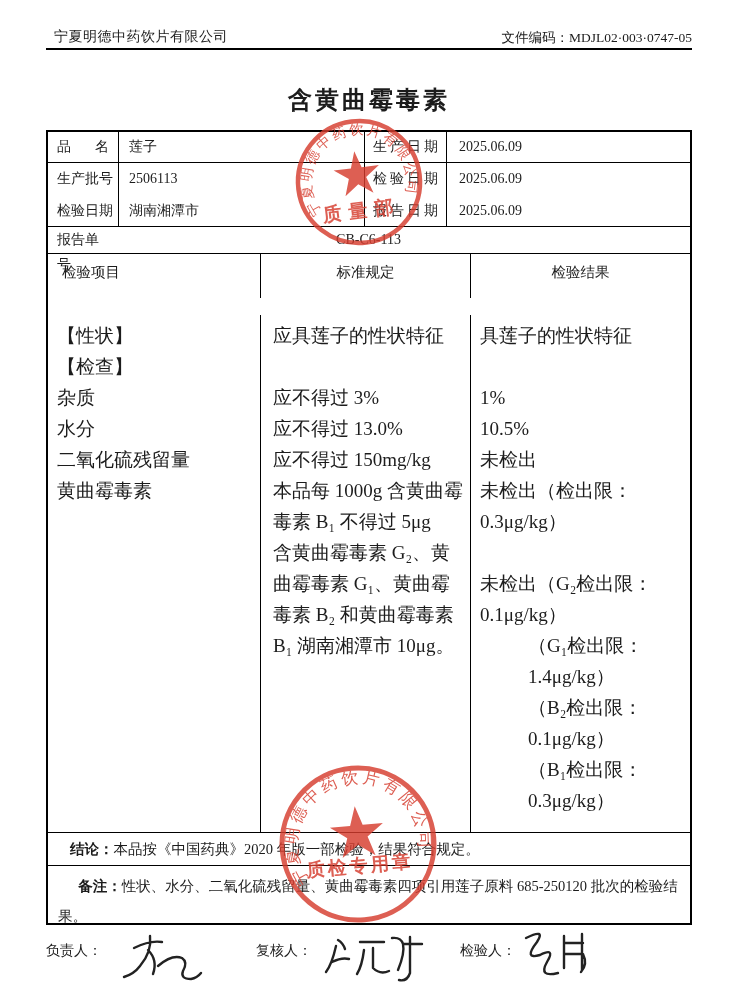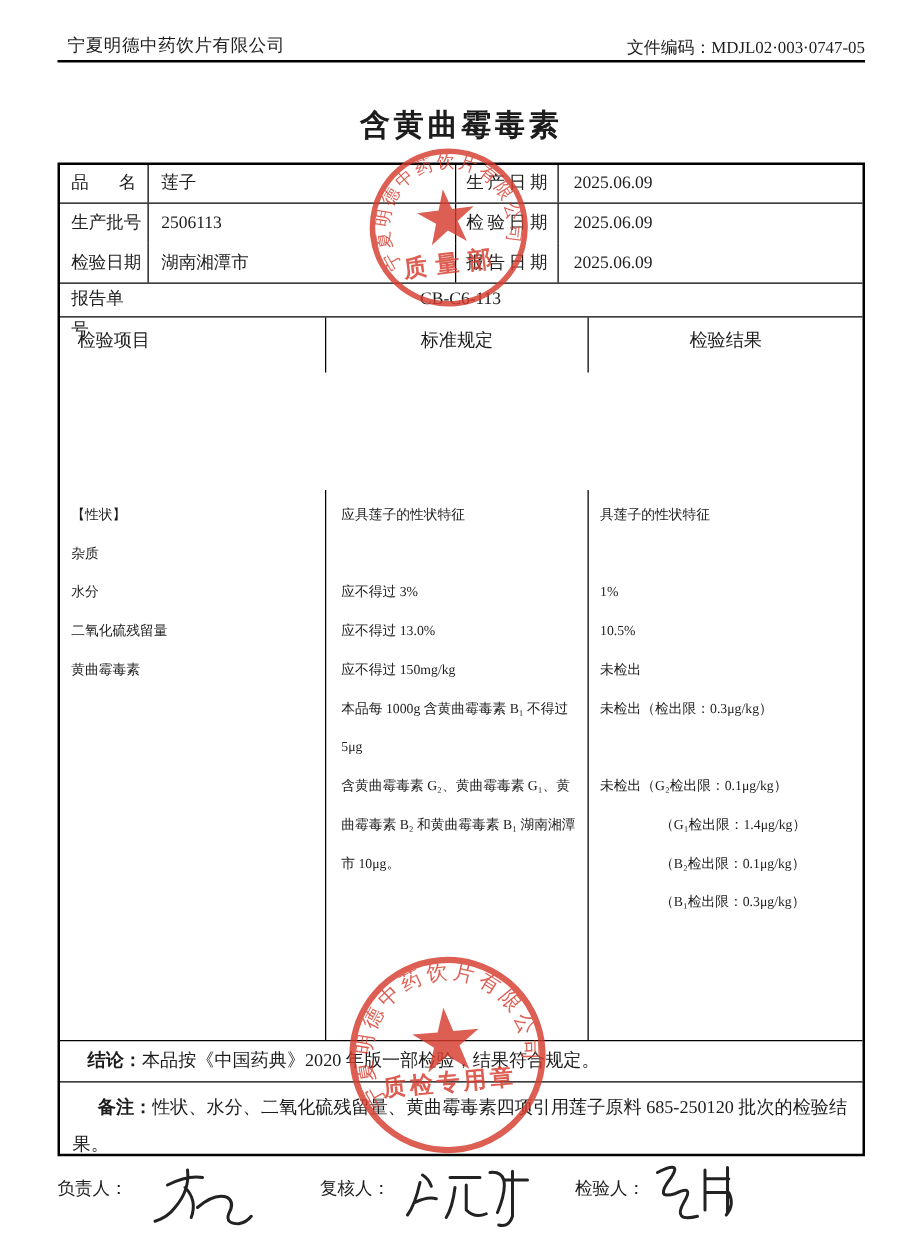--- a/index.html
+++ b/index.html
@@ -32,21 +32,21 @@
   .rrow{height:27px;display:flex;border-bottom:1px solid #000;box-sizing:border-box;font-size:14px;}
   .rrow .rlbl{width:71px;padding:0 9px;line-height:25px;box-sizing:border-box;}
   .rrow .rval{flex:1;text-align:center;line-height:25px;padding-right:72px;}
   
   .mtab{display:grid;grid-template-columns:213px 210px 1fr;height:578px;box-sizing:border-box;}
   .mtab .hcell{height:44px;box-sizing:border-box;padding-top:9px;font-size:14.5px;}
   .mtab .hcell span{text-underline-offset:4px;}
   .mtab .b{border-right:1px solid #000;}
   .h1{padding-left:14px;}
   .h2,.h3{text-align:center;}
-  .ccell{box-sizing:border-box;padding-top:5px;font-size:11px;}
+  .ccell{box-sizing:border-box;padding-top:5px;font-size:19px;}
   .c1{padding-left:9px;}
   .c2{padding-left:12px;padding-right:6px;}
   .c3{padding-left:9px;padding-right:4px;}
   .tline{min-height:31px;line-height:31px;white-space:normal;}
   .tline.indent{padding-left:48px;}
   
   .concl{border-top:1px solid #000;height:33px;line-height:32px;
          padding-left:22px;font-size:14.5px;box-sizing:border-box;}
   .remark{border-top:1px solid #000;padding:5px 12px 0 10px;font-size:14.5px;
           line-height:30px;box-sizing:border-box;text-indent:1.4em;}
@@ -99,20 +99,21 @@
       <div class="rval">CB-C6-113</div>
     </div>
 
     <div class="mtab">
       <div class="hcell h1 b"><span>检验项目</span></div>
       <div class="hcell h2 b"><span>标准规定</span></div>
       <div class="hcell h3"><span>检验结果</span></div>
 
       <div class="ccell c1 b">
           <div class="tline">【性状】</div>
+          <div class="tline">【检查】</div>
           <div class="tline">杂质</div>
           <div class="tline">水分</div>
           <div class="tline">二氧化硫残留量</div>
           <div class="tline">黄曲霉毒素</div>
         </div>
       <div class="ccell c2 b">
           <div class="tline">应具莲子的性状特征</div>
           <div class="tline">&nbsp;</div>
           <div class="tline">应不得过 3%</div>
           <div class="tline">应不得过 13.0%</div>

